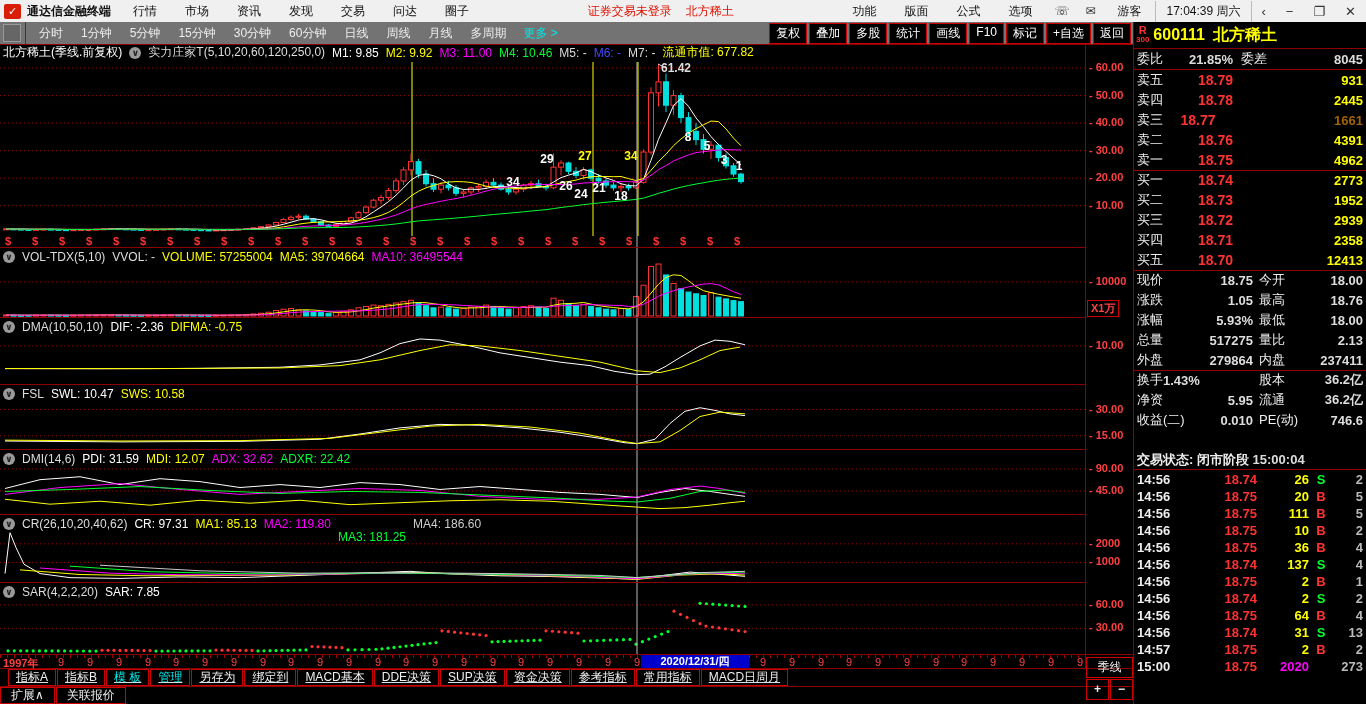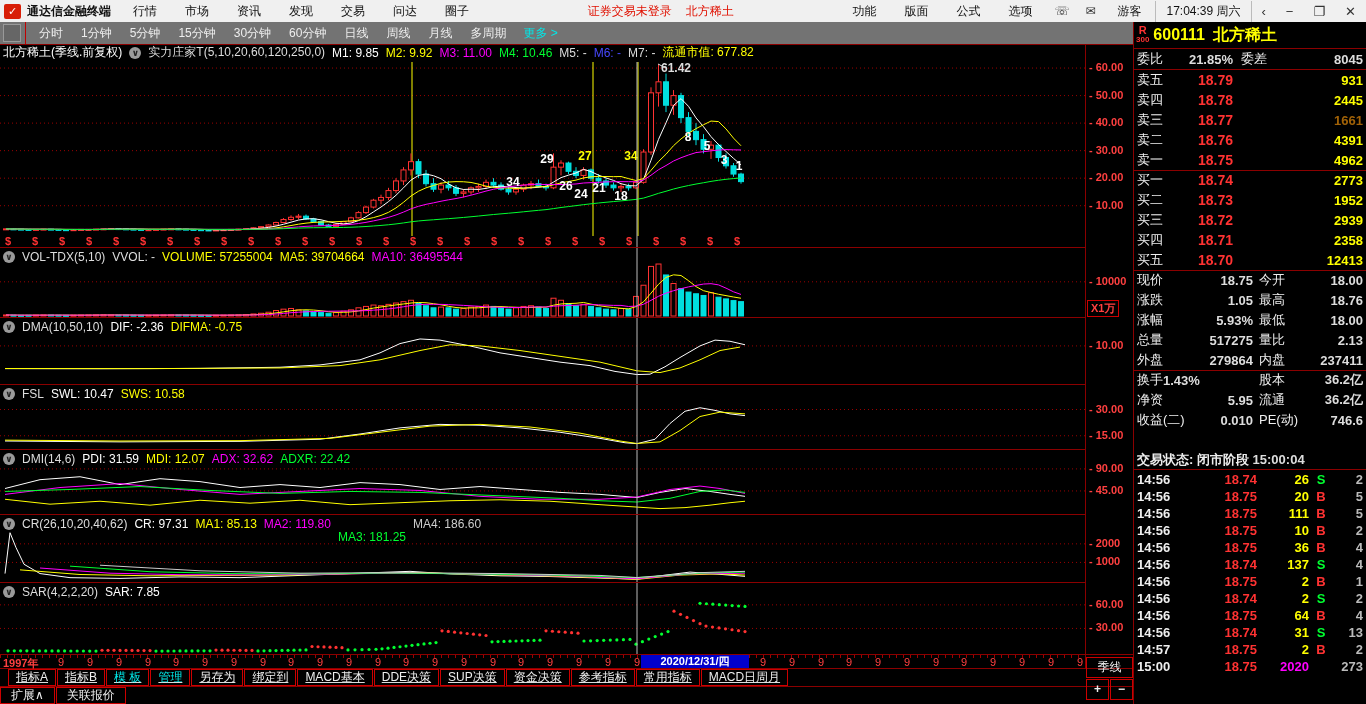--- a/index.html
+++ b/index.html
@@ -131,20 +131,31 @@
         <div class="pi">15分钟</div>
         <div class="pi">30分钟</div>
         <div class="pi">60分钟</div>
         <div class="pi">日线</div>
         <div class="pi">周线</div>
         <div class="pi">月线</div>
         <div class="pi">多周期</div>
       </div>
     <div class="more">更多 &gt;</div>
     <div class="spacer"></div>
+    <div id="tool-buttons" style="display:flex;">
+        <div class="tbtn">复权</div>
+        <div class="tbtn">叠加</div>
+        <div class="tbtn">多股</div>
+        <div class="tbtn">统计</div>
+        <div class="tbtn">画线</div>
+        <div class="tbtn">F10</div>
+        <div class="tbtn">标记</div>
+        <div class="tbtn">+自选</div>
+        <div class="tbtn">返回</div>
+      </div>
   </div>
 
   <div class="phead" style="top:45px;" id="ph-main">
       <span style="color: rgb(255, 255, 255);">北方稀土(季线.前复权)</span>
       <span class="chev">∨</span>
       <span style="color: rgb(221, 221, 221);">实力庄家T(5,10,20,60,120,250,0)</span>
       <span style="color: rgb(255, 255, 255);">M1: 9.85</span>
       <span style="color: rgb(255, 255, 0);">M2: 9.92</span>
       <span style="color: rgb(255, 0, 255);">M3: 11.00</span>
       <span style="color: rgb(0, 255, 48);">M4: 10.46</span>
@@ -822,21 +833,21 @@
           <span class="pr" style="color: rgb(255, 50, 50); width: 70px; text-align: right; font-size: 14px;">18.79</span>
           <span class="vl" style="color: rgb(255, 255, 0); flex: 1 1 0%; text-align: right; margin-right: 3px;">931</span>
         </div>
         <div class="qrow" style="top: 68px;">
           <span class="lb">卖四</span>
           <span class="pr" style="color: rgb(255, 50, 50); width: 70px; text-align: right; font-size: 14px;">18.78</span>
           <span class="vl" style="color: rgb(255, 255, 0); flex: 1 1 0%; text-align: right; margin-right: 3px;">2445</span>
         </div>
         <div class="qrow" style="top: 88px;">
           <span class="lb">卖三</span>
-          <span class="pr" style="color: rgb(255, 50, 50); width: 70px; text-align: right; font-size: 14px;">18.77</span>
+          <span class="pr" style="color: rgb(255, 50, 50); width: 70px; text-align: center; font-size: 14px;">18.77</span>
           <span class="vl" style="color: #a16207; flex: 1 1 0%; text-align: right; margin-right: 3px;">1661</span>
         </div>
         <div class="qrow" style="top: 108px;">
           <span class="lb">卖二</span>
           <span class="pr" style="color: rgb(255, 50, 50); width: 70px; text-align: right; font-size: 14px;">18.76</span>
           <span class="vl" style="color: rgb(255, 255, 0); flex: 1 1 0%; text-align: right; margin-right: 3px;">4391</span>
         </div>
         <div class="qrow" style="top: 128px;">
           <span class="lb">卖一</span>
           <span class="pr" style="color: rgb(255, 50, 50); width: 70px; text-align: right; font-size: 14px;">18.75</span>

